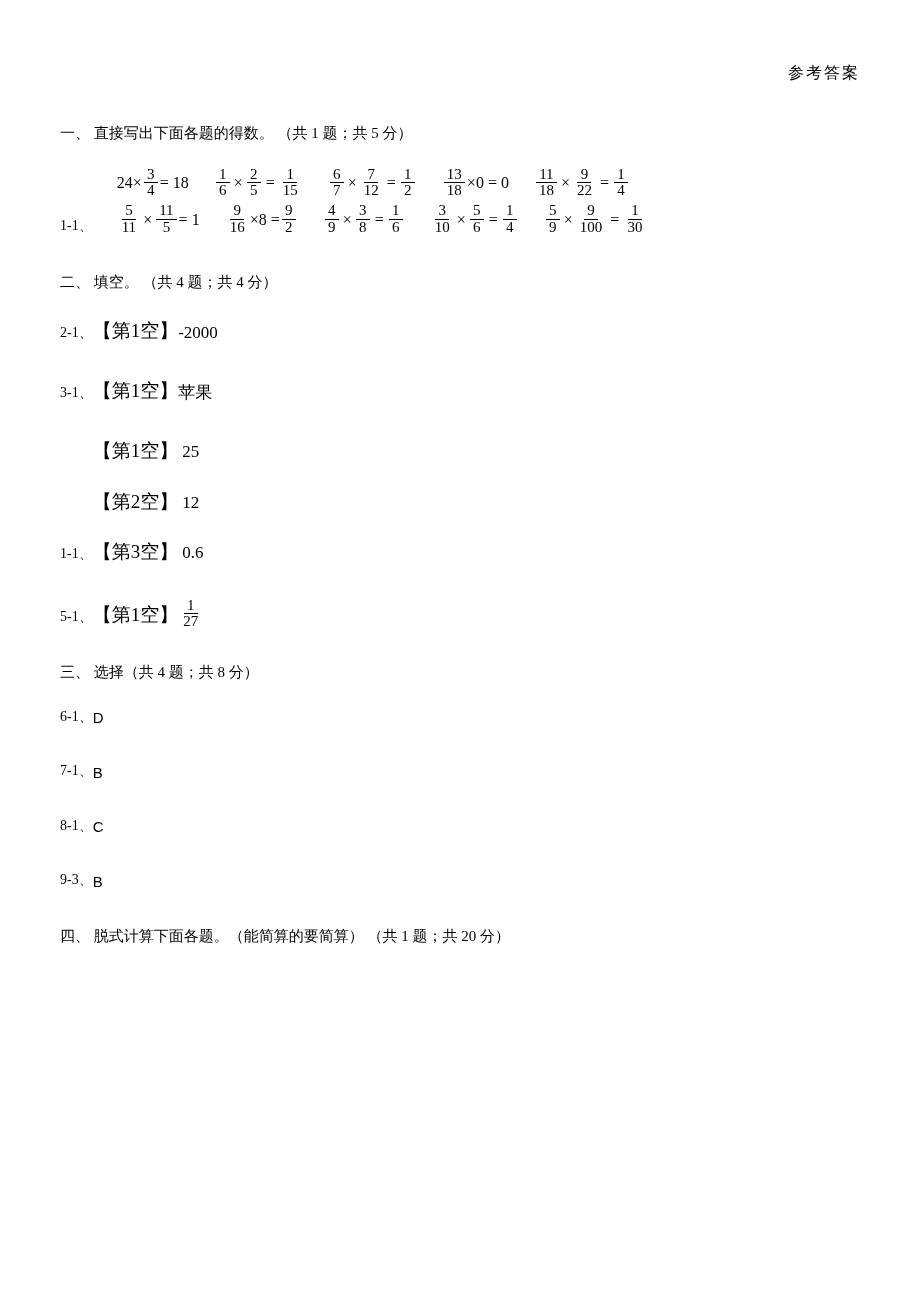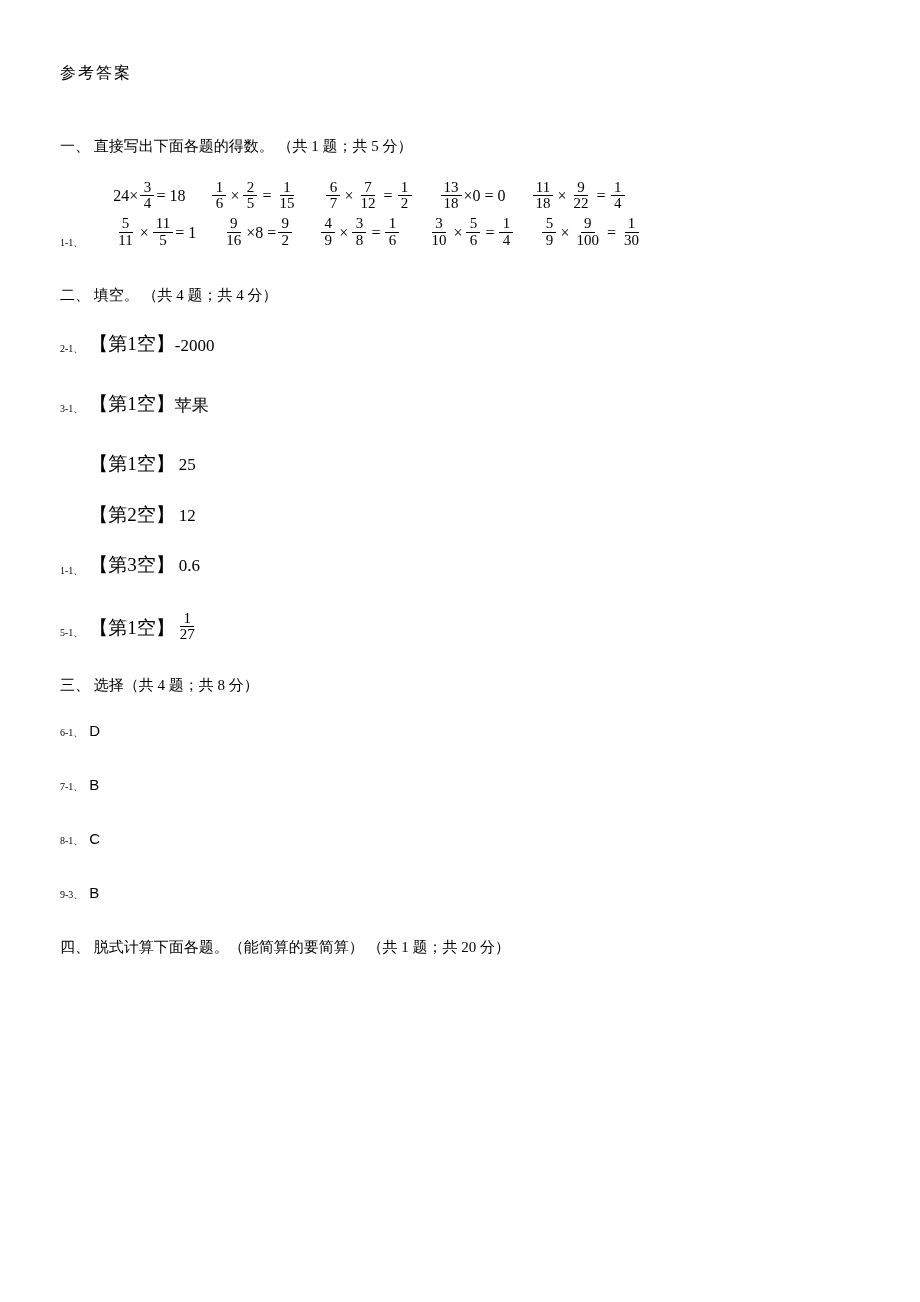--- a/index.html
+++ b/index.html
@@ -11,39 +11,38 @@
       width: 920px;
       height: 1302px;
       background: #fff;
       font-family: "SimSun", "宋体", serif;
       font-size: 16px;
       color: #000;
       padding: 60px 60px 0 60px;
       line-height: 1.6;
     }
     .title {
-      text-align: left;
+      text-align: right;
       font-size: 16px;
-      margin-bottom: 48px;
+      margin-bottom: 35px;
       letter-spacing: 2px;
     }
     .section {
       margin-top: 4px;
       margin-bottom: 22px;
       font-size: 15px;
     }
     .qrow {
       display: flex;
       align-items: flex-end;
       margin-bottom: 30px;
       margin-top: 15px;
     }
     .qnum {
-      font-size: 10px;
-      margin-right: 6px;
+      font-size: 14px;
       padding-bottom: 2px;
     }
     .math-block {
       display: flex;
       flex-direction: column;
       margin-left: 24px;
     }
     .math-row {
       display: flex;
       align-items: center;

